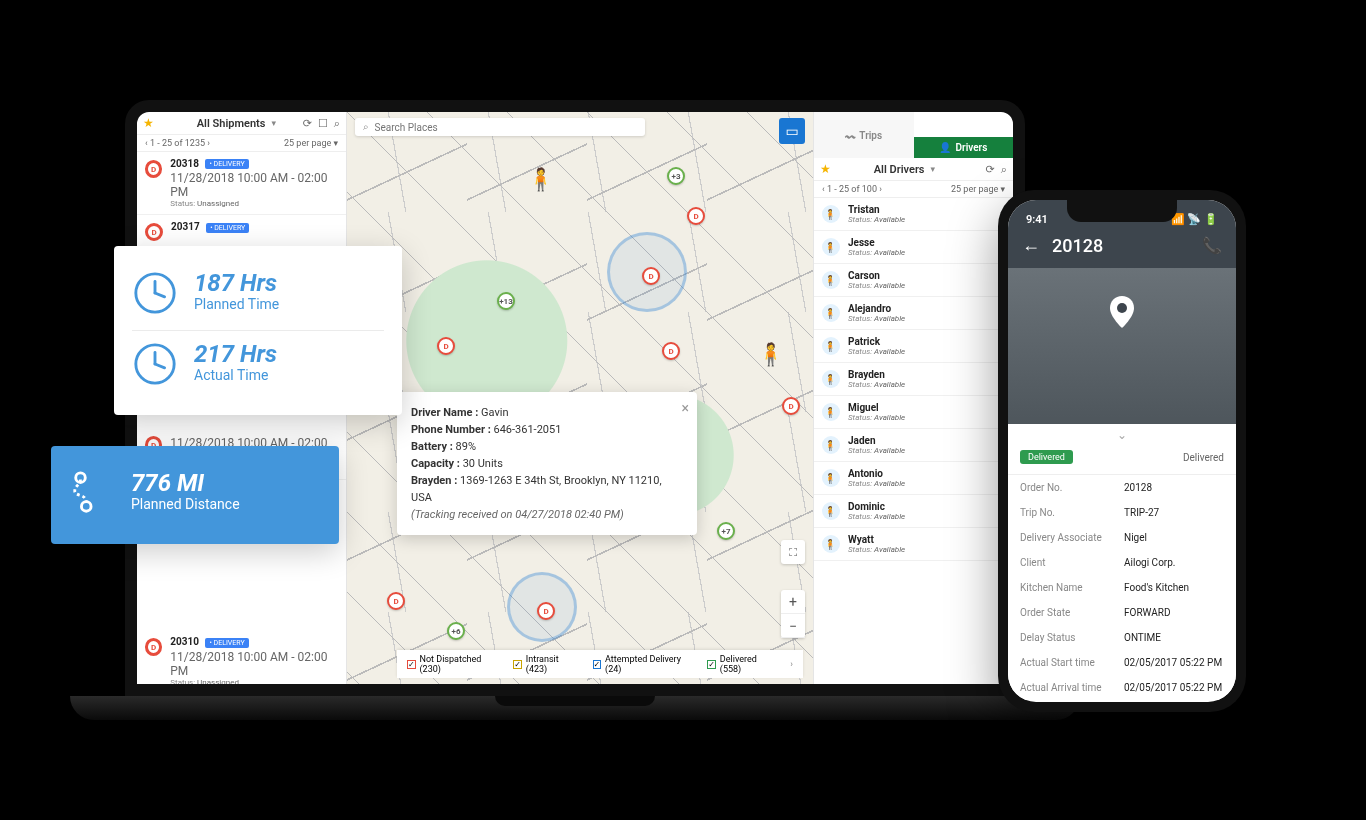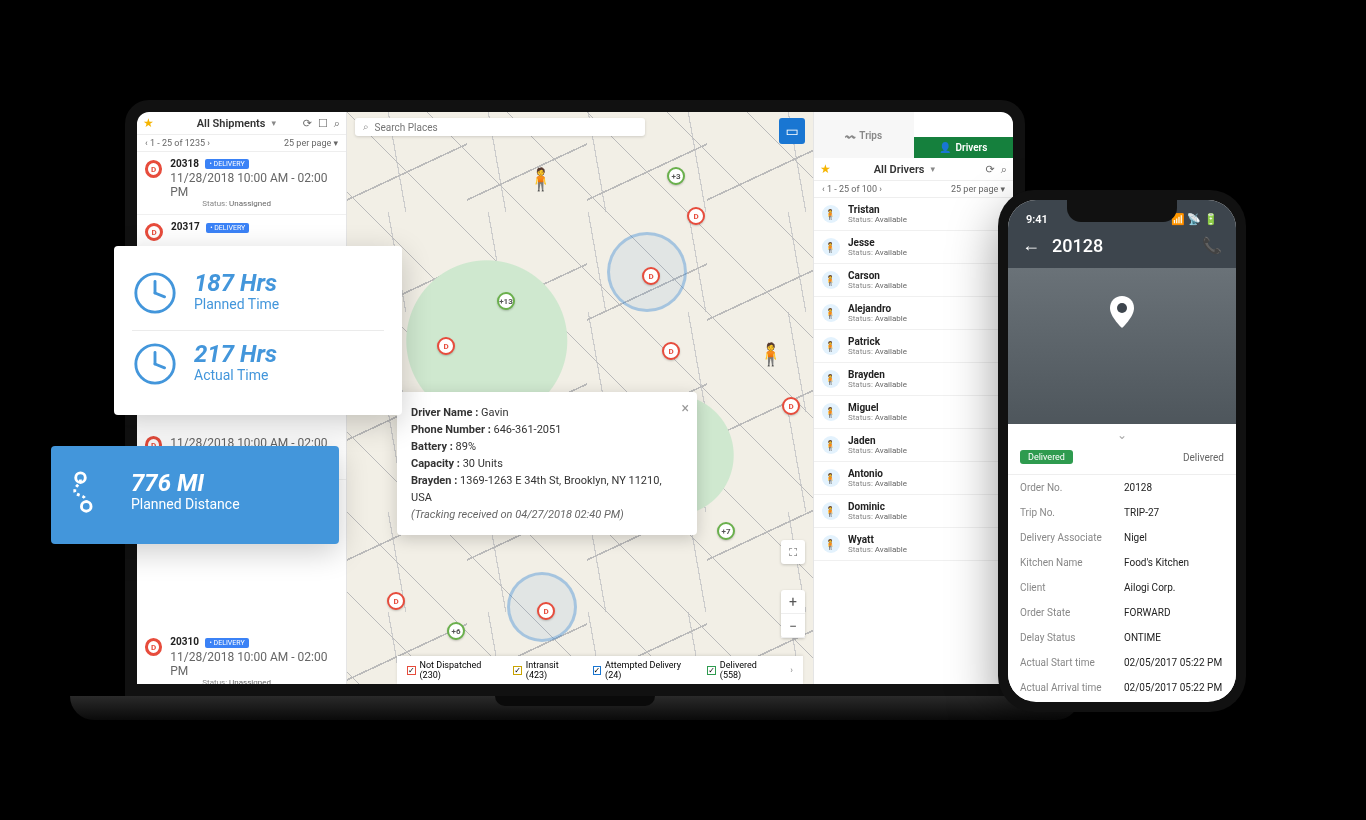--- a/index.html
+++ b/index.html
@@ -55,21 +55,21 @@
 .icon-btn { color: #666; font-size: 11px; cursor: pointer; }
 .pager-row { display: flex; justify-content: space-between; align-items: center; padding: 3px 8px; font-size: 9px; color: #666; border-bottom: 1px solid #eee; }
 
 
 .ship-list { flex: 1; overflow: hidden; }
 .ship-item { display: flex; gap: 8px; padding: 6px 8px; border-bottom: 1px solid #f0f0f0; }
 .ship-dot { width: 18px; height: 18px; border-radius: 50%; background: #fff; border: 3px solid #e74c3c; color: #e74c3c; font-size: 8px; font-weight: bold; display: flex; align-items: center; justify-content: center; margin-top: 2px; }
 .ship-body .num { font-weight: 700; font-size: 10px; color: #222; display: inline-block; margin-right: 4px; }
 .badge { display: inline-block; background: #3b82f6; color: #fff; font-size: 7px; padding: 1px 4px; border-radius: 2px; vertical-align: middle; }
 .ship-body .dt { font-size: 12px; color: #666; margin-top: 2px; }
-.ship-body .st { font-size: 8px; color: #666; margin-left: 32px; }
+.ship-body .st { font-size: 8px; color: #666; }
 .ship-body .st .lbl { color: #888; }
 
 
 .map-bg {
   position: absolute; inset: 0;
   background:
     radial-gradient(circle at 30% 40%, #cfe8cf 0 80px, transparent 81px),
     radial-gradient(circle at 70% 60%, #cfe8cf 0 60px, transparent 61px),
     linear-gradient(45deg, transparent 49.5%, #bbb 49.5% 50.5%, transparent 50.5%),
     linear-gradient(-25deg, transparent 49.5%, #bbb 49.5% 50.5%, transparent 50.5%),
@@ -96,21 +96,21 @@
 .info-box {
   position:absolute; left:50px; top:280px; width:300px;
   background:#fff; border-radius:4px; padding:12px 14px;
   box-shadow:0 4px 16px rgba(0,0,0,.18);
   font-size:11px; color:#333; line-height:1.55;
 }
 .info-box .close { position:absolute; top:6px; right:8px; color:#999; cursor:pointer; font-size:14px; }
 .info-box b { font-weight:700; }
 .info-box .note { font-style:italic; color:#666; }
 
-.map-legend { position:absolute; bottom:0; left:50px; right:10px; background:#fff; display:flex; gap:14px; padding:4px 10px; align-items:center; font-size:9px; box-shadow:0 -1px 3px rgba(0,0,0,.1); }
+.map-legend { position:absolute; bottom:6px; left:50px; right:10px; background:#fff; display:flex; gap:14px; padding:4px 10px; align-items:center; font-size:9px; box-shadow:0 -1px 3px rgba(0,0,0,.1); }
 .map-legend .chk { display:flex; align-items:center; gap:4px; }
 .map-legend .sq { width:9px; height:9px; border:1px solid #888; display:inline-block; position:relative; }
 .map-legend .sq.red { border-color:#e74c3c; }
 .map-legend .sq.yel { border-color:#c9a400; }
 .map-legend .sq.blu { border-color:#1976d2; }
 .map-legend .sq.grn { border-color:#2e9b4f; }
 .map-legend .sq::after { content:"✓"; position:absolute; font-size:8px; top:-1px; left:0; }
 .map-legend .nav { margin-left:auto; color:#888; }
 
 .zoom { position:absolute; right:8px; bottom:46px; display:flex; flex-direction:column; background:#fff; border-radius:3px; box-shadow:0 1px 3px rgba(0,0,0,.2); }
@@ -119,21 +119,21 @@
 
 
 .tabs { display:flex; }
 .tab { flex:1; display:flex; align-items:center; justify-content:center; gap:4px; padding:5px 0; font-size:10px; font-weight:600; }
 .tab.inactive { color:#888; background:#f7f7f7; }
 .tab.active { background:#15803d; color:#fff;margin-top:25px; }
 .driver-list { flex:1; overflow:hidden; }
 .driver-item { display:flex; gap:8px; padding:6px 8px; border-bottom:1px solid #f0f0f0; align-items:center; }
 .driver-icon { width:18px; height:18px; border-radius:50%; background:#e3f2fd; display:flex; align-items:center; justify-content:center; color:#1976d2; font-size:10px; }
 .driver-body .nm { font-weight:700; font-size:10px; color:#222; }
-.driver-body .st { font-size:8px; color:#666; }
+.driver-body .st { font-size:8px; color:#666;font-style:italic; }
 
 
 .card {
   position:absolute; background:#fff; border-radius:4px; padding:14px 18px;
   box-shadow:0 8px 30px rgba(0,0,0,.2);
 }
 .card.time { left:114px; top:246px; width:288px; }
 .card.dist { left:51px; top:446px; width:288px; background:#4396db; color:#fff; }
 .stat { display:flex; gap:16px; align-items:flex-start; padding:10px 0; }
 .stat + .stat { border-top:1px solid rgba(0,0,0,.08); }
@@ -491,28 +491,28 @@
           </div>
           <div class="detail-row">
             <div class="k">Trip No.</div>
             <div class="v">TRIP-27</div>
           </div>
           <div class="detail-row">
             <div class="k">Delivery Associate</div>
             <div class="v">Nigel</div>
           </div>
           <div class="detail-row">
+            <div class="k">Client</div>
+            <div class="v">Ailogi Corp.</div>
+          </div>
+          <div class="detail-row">
             <div class="k">Kitchen Name</div>
             <div class="v">Food's Kitchen</div>
           </div>
           <div class="detail-row">
-            <div class="k">Client</div>
-            <div class="v">Ailogi Corp.</div>
-          </div>
-          <div class="detail-row">
             <div class="k">Order State</div>
             <div class="v">FORWARD</div>
           </div>
           <div class="detail-row">
             <div class="k">Delay Status</div>
             <div class="v">ONTIME</div>
           </div>
           <div class="detail-row">
             <div class="k">Actual Start time</div>
             <div class="v">02/05/2017 05:22 PM</div>

